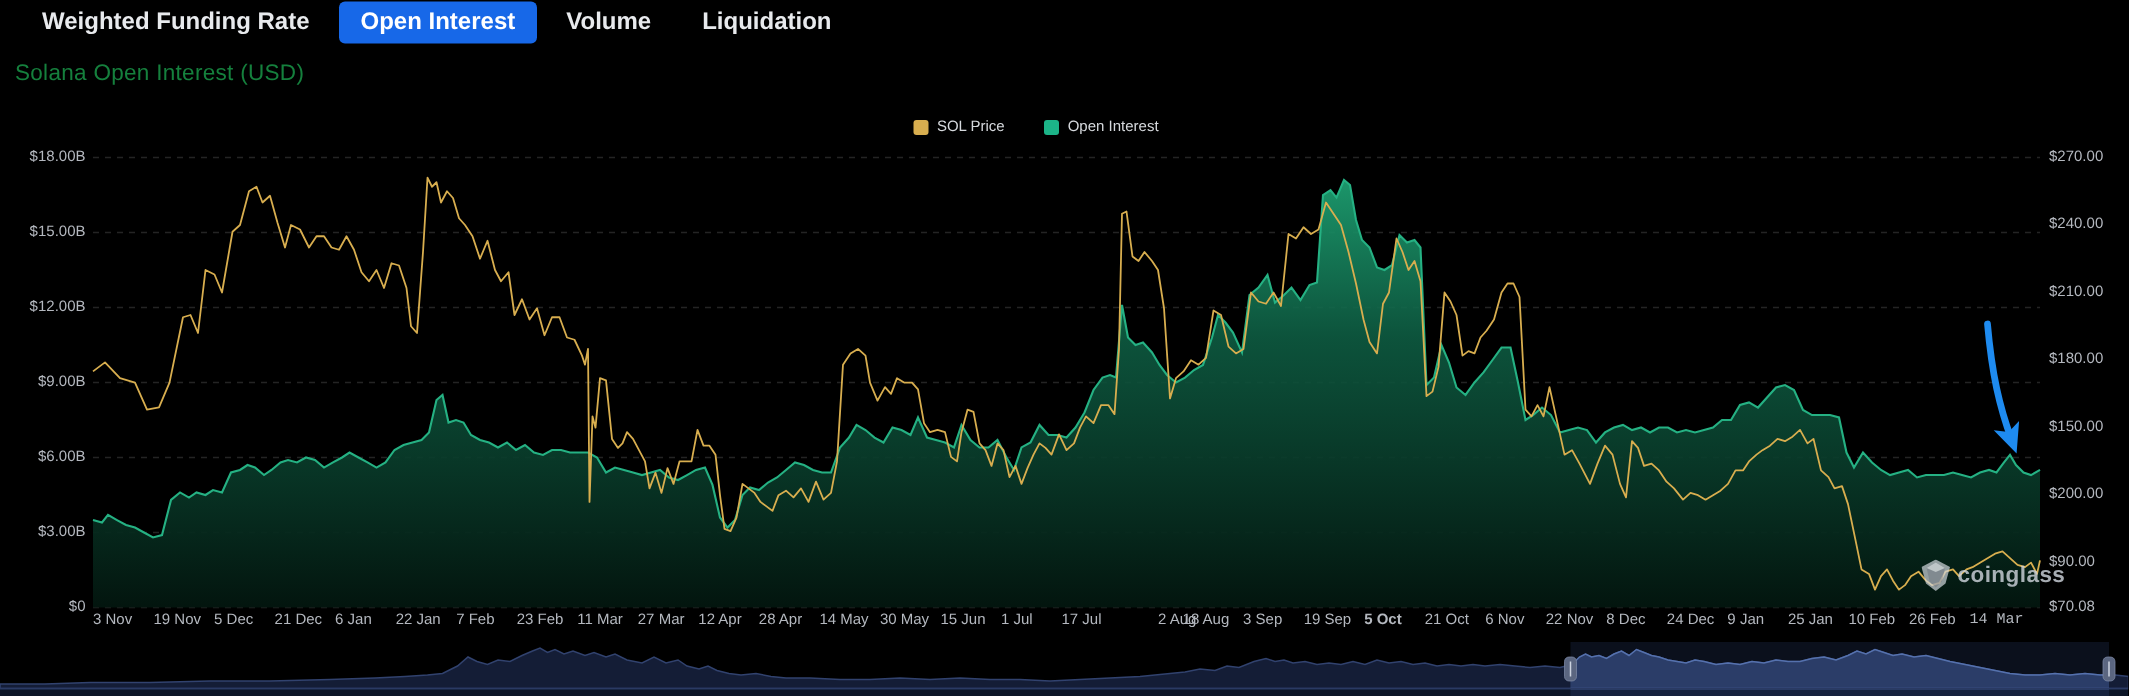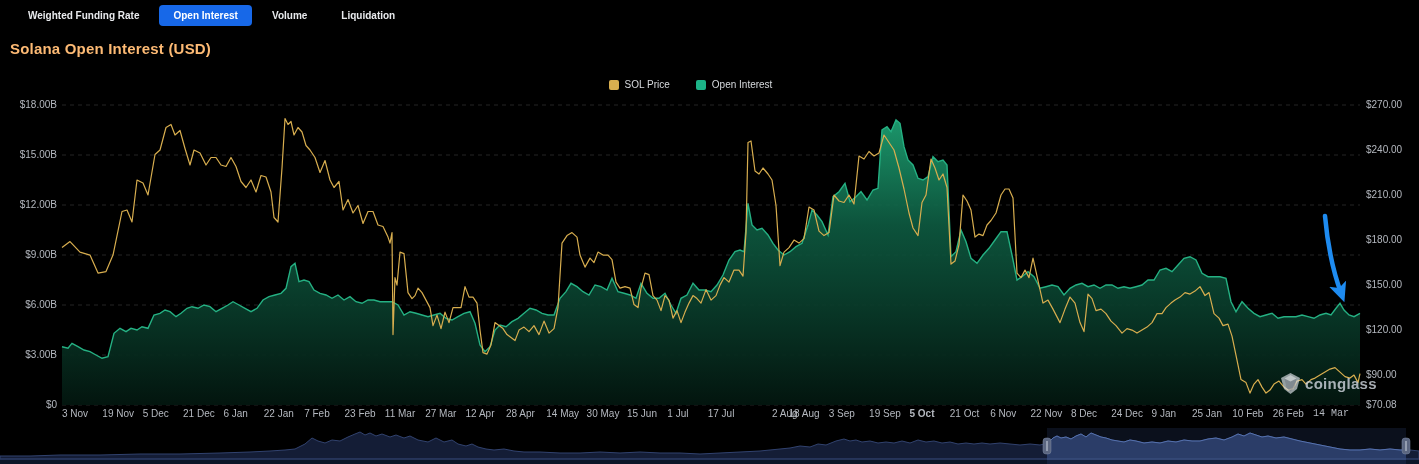--- a/index.html
+++ b/index.html
@@ -1,21 +1,21 @@
 <!DOCTYPE html>
 <html><head>
 <meta charset="utf-8">
 <style>
   html,body{margin:0;padding:0;background:#000;}
   .app{position:relative;width:1419px;height:464px;background:#000;overflow:hidden;
        font-family:"Liberation Sans","DejaVu Sans",sans-serif;}
   .tabbar{position:absolute;top:2px;left:14px;display:flex;align-items:center;gap:6px;height:26px;}
-  .tab{color:#e8eaed;font-size:10px;font-weight:700;padding:5px 14px;border-radius:4px;cursor:pointer;white-space:nowrap;}
+  .tab{color:#e8eaed;font-size:16px;font-weight:700;padding:5px 14px;border-radius:4px;cursor:pointer;white-space:nowrap;}
   .tab.active{background:#1768e8;color:#fff;}
-  .page-title{position:absolute;top:40px;left:10px;margin:0;color:#fdba74;font-size:15px;font-weight:700;letter-spacing:.2px;}
+  .page-title{position:absolute;top:40px;left:10px;margin:0;color:#15803d;font-size:15px;font-weight:400;letter-spacing:.2px;}
   .legend{position:absolute;top:79px;left:0;width:1381px;display:flex;justify-content:center;gap:26px;}
   .legend-item{display:flex;align-items:center;gap:6px;cursor:pointer;}
   .legend-swatch{width:10px;height:10px;border-radius:2px;display:inline-block;}
   .legend-label{color:#d6d9dd;font-size:10px;}
   .axis-label{position:absolute;color:#b4b8bf;font-size:10px;line-height:12px;}
   .axis-label.left{left:0;width:57px;text-align:right;}
   .axis-label.right{left:1366px;text-align:left;}
   .axis-label.xtick{width:56px;text-align:left;top:408px;}
   svg#gfx{position:absolute;left:0;top:0;}
   .watermark{position:absolute;left:1281px;top:373px;display:flex;align-items:center;gap:5px;opacity:.82;pointer-events:none;}
@@ -93,21 +93,21 @@
       <span class="axis-label left" style="top: 299px;">$6.00B</span>
       <span class="axis-label left" style="top: 349px;">$3.00B</span>
       <span class="axis-label left" style="top: 399px;">$0</span>
     </div>
   <div id="right-axis">
       <span class="axis-label right" style="top: 99px;">$270.00</span>
       <span class="axis-label right" style="top: 144.018px;">$240.00</span>
       <span class="axis-label right" style="top: 189.036px;">$210.00</span>
       <span class="axis-label right" style="top: 234.054px;">$180.00</span>
       <span class="axis-label right" style="top: 279.072px;">$150.00</span>
-      <span class="axis-label right" style="top: 324.09px;">$120.00</span>
+      <span class="axis-label right" style="top: 324.09px;">$200.00</span>
       <span class="axis-label right" style="top: 369.108px;">$90.00</span>
       <span class="axis-label right" style="top: 399px;">$70.08</span>
     </div>
   <div id="x-axis">
       <span class="axis-label xtick" style="left: 62px;">3 Nov</span>
       <span class="axis-label xtick" style="left: 102.355px;">19 Nov</span>
       <span class="axis-label xtick" style="left: 142.71px;">5 Dec</span>
       <span class="axis-label xtick" style="left: 183.065px;">21 Dec</span>
       <span class="axis-label xtick" style="left: 223.42px;">6 Jan</span>
       <span class="axis-label xtick" style="left: 263.775px;">22 Jan</span>

